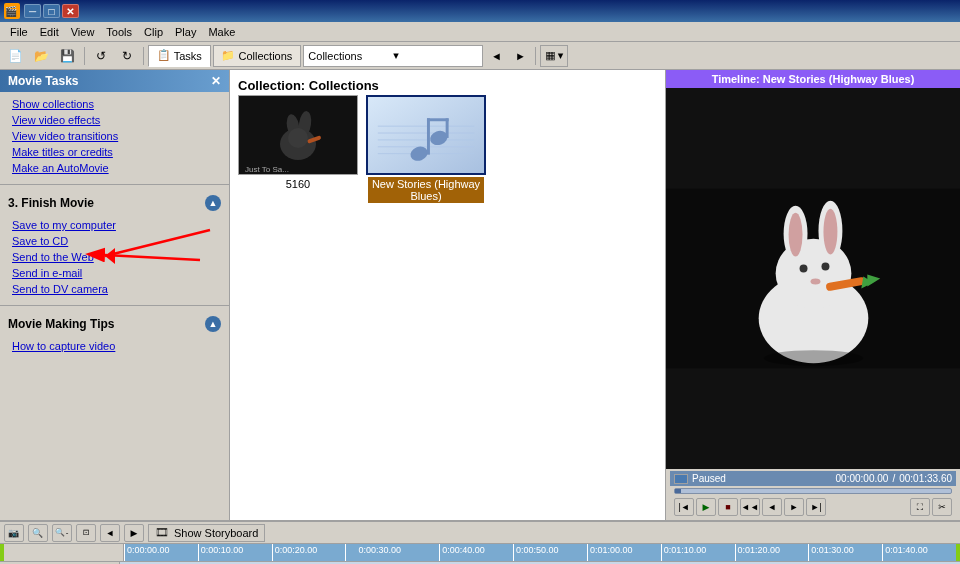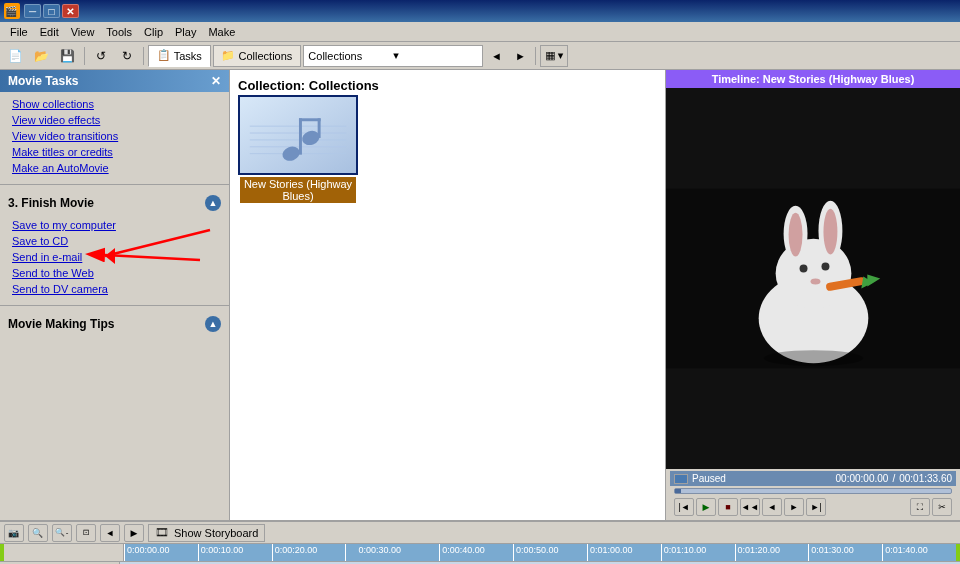--- a/index.html
+++ b/index.html
@@ -152,36 +152,58 @@
         <span class="sidebar-link">Make an AutoMovie</span>
       </div>
       <div class="sidebar-divider"></div>
       <div class="sidebar-section-title">
         <span>3. Finish Movie</span>
         <div class="section-arrow">▲</div>
       </div>
       <div class="sidebar-section">
         <span class="sidebar-link">Save to my computer</span>
         <span class="sidebar-link">Save to CD</span>
+        <span class="sidebar-link">Send to the Web</span>
         <span class="sidebar-link">Send in e-mail</span>
-        <span class="sidebar-link">Send to the Web</span>
         <span class="sidebar-link">Send to DV camera</span>
       </div>
       <div class="sidebar-divider"></div>
       <div class="sidebar-section-title">
         <span>Movie Making Tips</span>
         <div class="section-arrow">▲</div>
       </div>
+      <div class="sidebar-section">
+        <span class="sidebar-link">How to capture video</span>
+      </div>
     </div>
   </div>
 
   <div id="collection-area">
     <div class="collection-header">Collection: Collections</div>
     <div class="collection-items">
 
+      <div class="collection-item">
+        <div class="item-thumb">
+          <div class="video-thumb-bg">
+
+            <svg width="118" height="78" viewBox="0 0 118 78">
+              <rect width="118" height="78" fill="#111"></rect>
+
+              <ellipse cx="59" cy="48" rx="18" ry="16" fill="#333"></ellipse>
+              <ellipse cx="54" cy="30" rx="6" ry="12" fill="#333" transform="rotate(-10 54 30)"></ellipse>
+              <ellipse cx="66" cy="28" rx="6" ry="13" fill="#333" transform="rotate(8 66 28)"></ellipse>
+              <circle cx="59" cy="42" r="10" fill="#3a3a3a"></circle>
+
+              <rect x="68" y="44" width="14" height="4" rx="2" fill="#b05020" transform="rotate(-20 68 44)"></rect>
+              <text x="6" y="76" font-size="8" fill="white" opacity="0.6">Just To Sa...</text>
+            </svg>
+          </div>
+        </div>
+        <div class="item-label">5160</div>
+      </div>
 
       <div class="collection-item">
         <div class="item-thumb selected">
           <div class="music-note-bg">
             <svg width="118" height="78" viewBox="0 0 118 78">
               <defs>
                 <linearGradient id="bg-grad" x1="0" y1="0" x2="1" y2="1">
                   <stop offset="0%" stop-color="#d8e8f8"></stop>
                   <stop offset="100%" stop-color="#a8c0e0"></stop>
                 </linearGradient>

